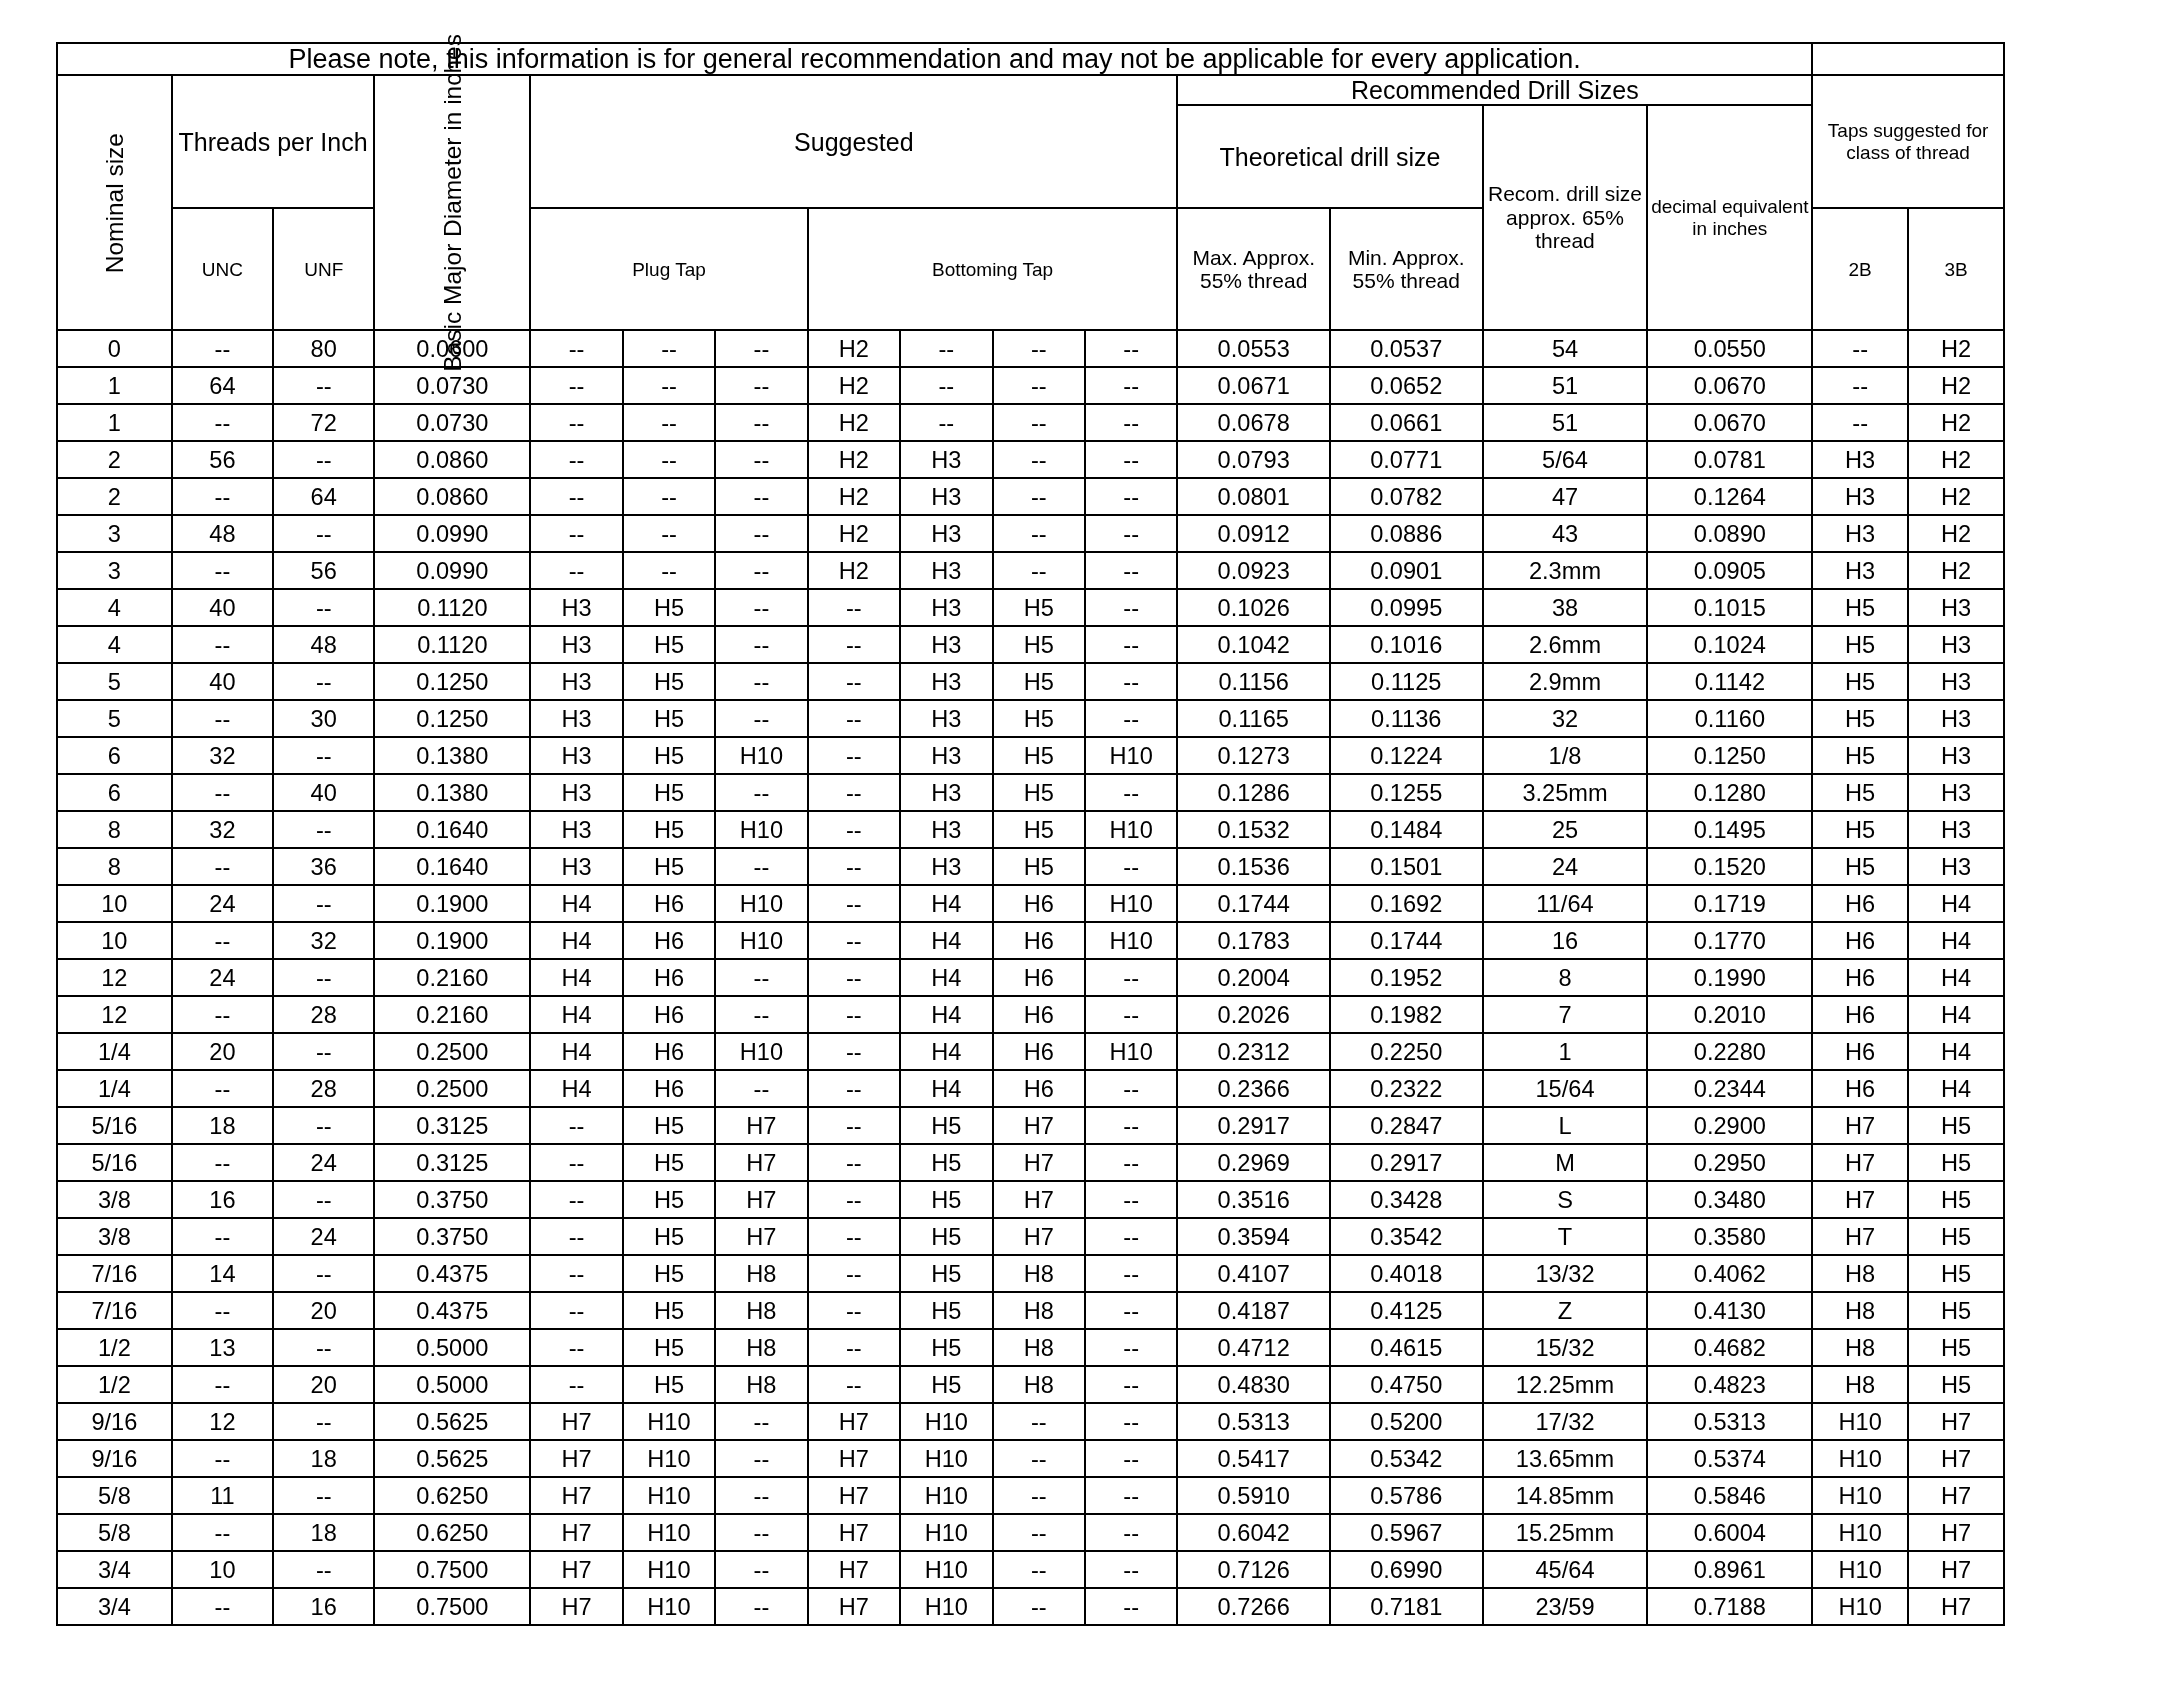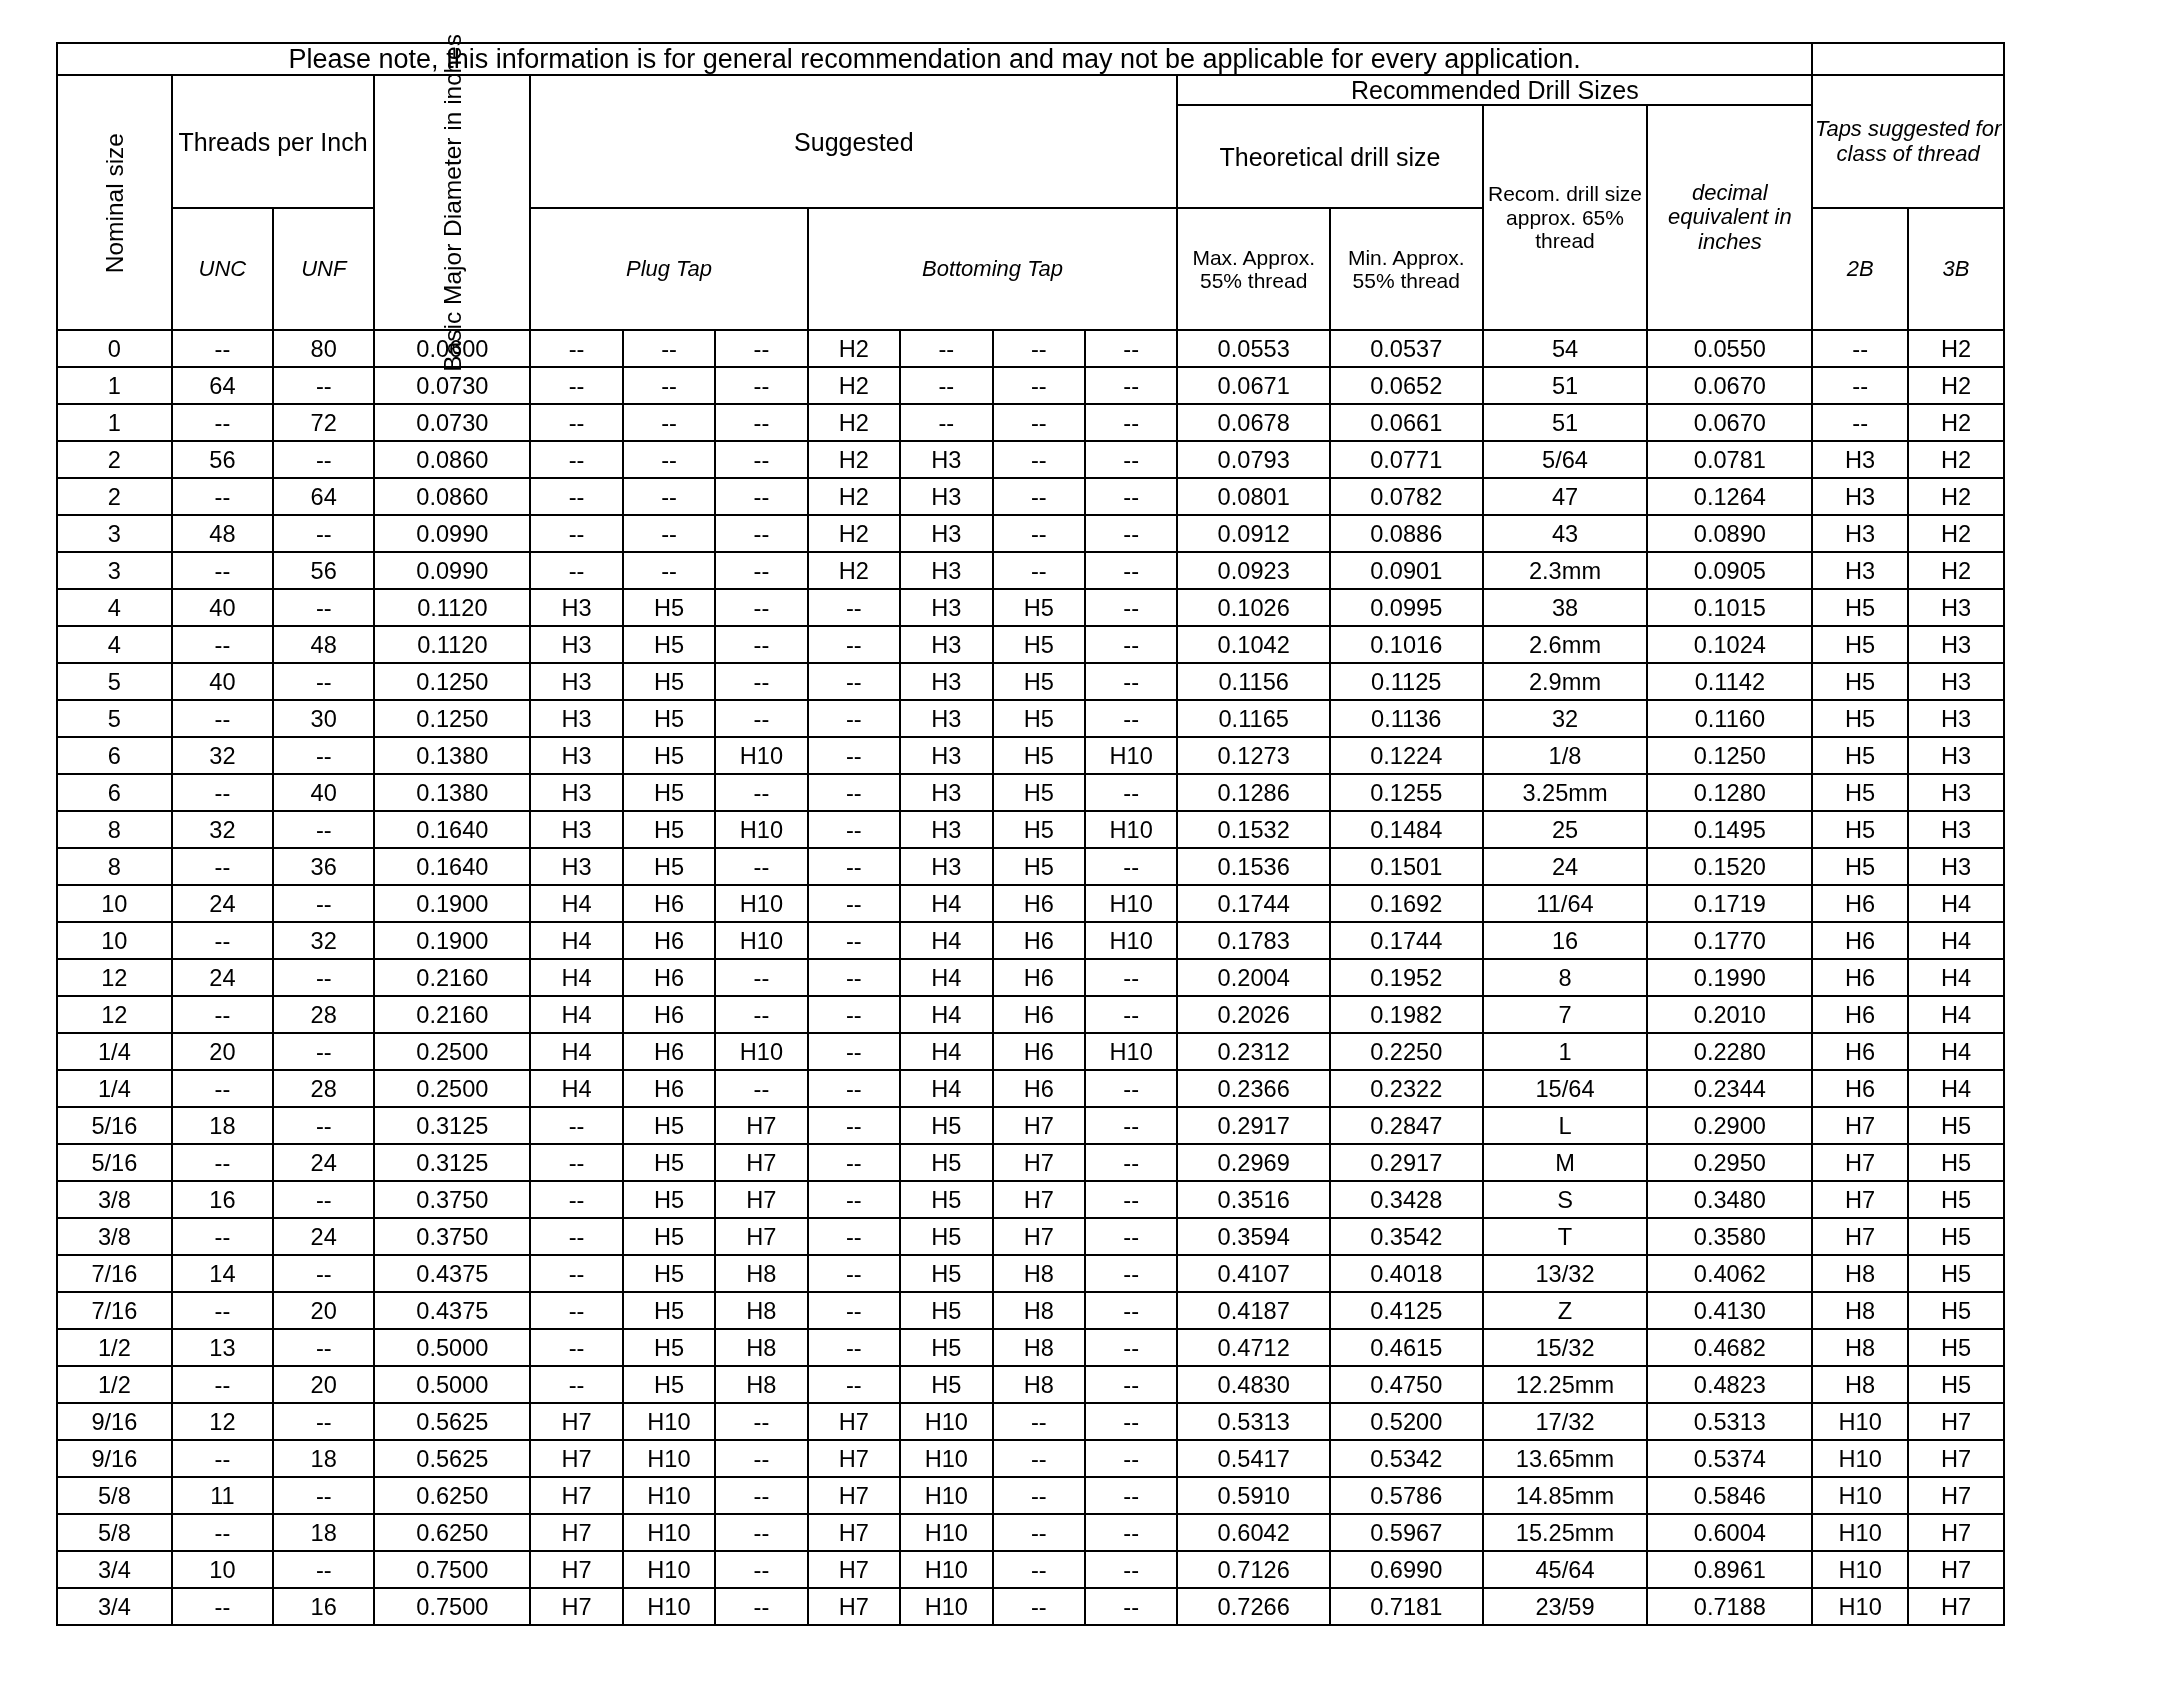--- a/index.html
+++ b/index.html
@@ -48,21 +48,21 @@
     font-size: 24.5px;
     margin: 0 auto;
   }
   .vert-wrap {
     height: 253px;
     display: flex;
     align-items: center;
     justify-content: center;
   }
   .hdr-big { font-size: 25px; border-radius: 7px; }
-  .hdr-med { font-size: 22px; font-style: italic; }
+  .hdr-med { font-size: 19px; }
   .hdr-sm  { font-size: 21px; line-height: 1.15; }
   .data-row td { height: 35px; font-size: 23.6px; }
   .col-nominal { width: 103px; }
   .col-unc { width: 91px; }
   .col-unf { width: 91px; }
   .col-basic { width: 140px; }
   .col-tap { width: 83px; }
   .col-drill { width: 137px; }
   .col-recom { width: 148px; }
   .col-dec { width: 148px; }

